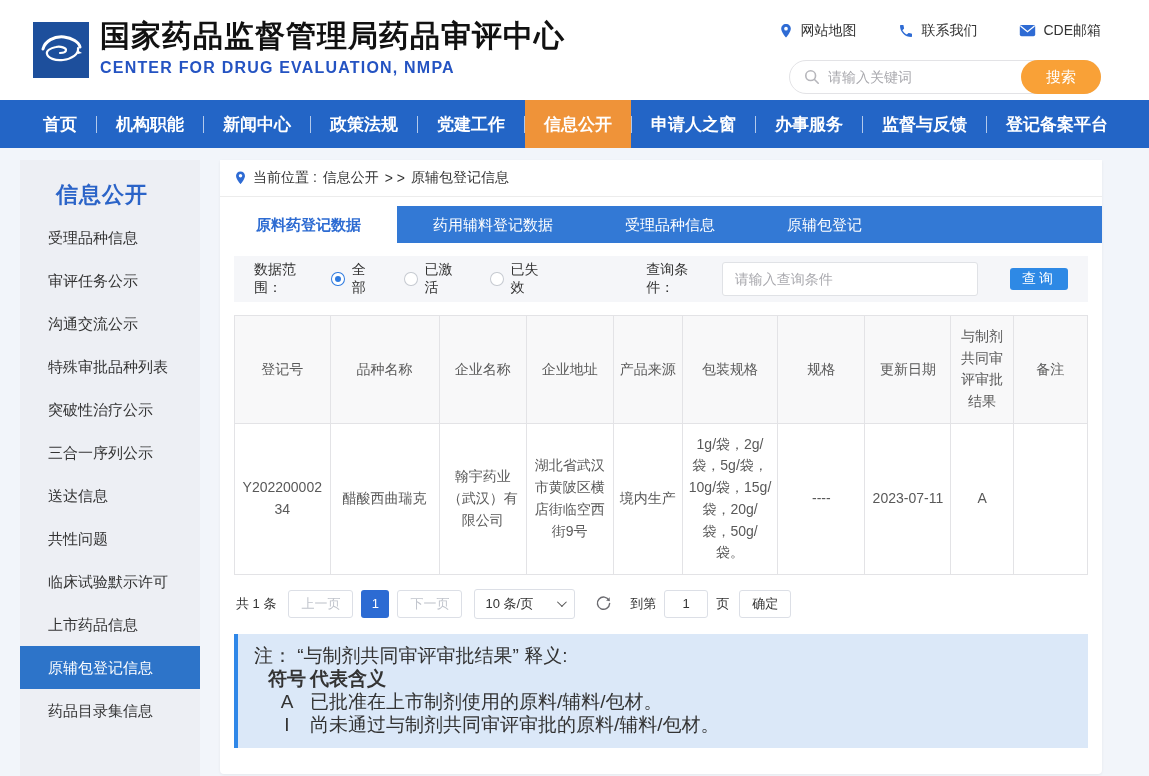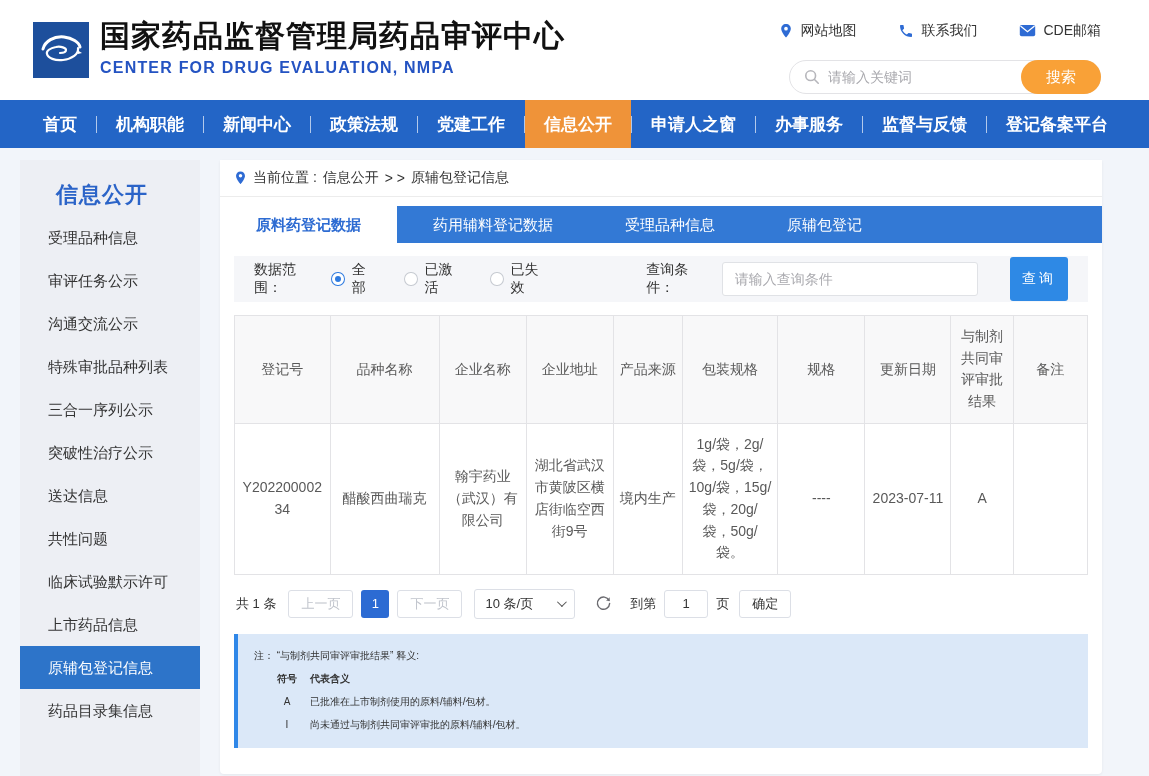--- a/index.html
+++ b/index.html
@@ -45,39 +45,39 @@
 
   .filter-bar { margin:13px 14px 0; height:46px; background:#f5f6f9; display:flex; align-items:center; padding:0 20px; font-size:14px; }
   .radio-group { display:flex; align-items:center; gap:26px; margin-left:10px; }
   .radio { display:flex; align-items:center; gap:7px; cursor:pointer; }
   .radio-circle { width:14px; height:14px; border-radius:50%; border:1px solid #c6cad1; background:#fff; position:relative; }
   .radio-circle.checked { border-color:#2f7be0; }
   .radio-circle.checked::after { content:""; position:absolute; left:3px; top:3px; width:6px; height:6px; border-radius:50%; background:#2f7be0; }
   .query-label { margin-left:96px; }
   .query-input { width:265px; height:34px; border:1px solid #e0e2e6; border-radius:3px; background:#fff; padding:0 12px; font-size:14px; color:#333; outline:none; margin-left:8px; font-family:inherit; }
   .query-input::placeholder { color:#a9a9ae; }
-  .search-query-btn { width:60px; height:44px; background:#2e89e5; color:#fff; border:none; border-radius:3px; font-size:14px; letter-spacing:3px; cursor:pointer; margin-left:32px; font-family:inherit; }
+  .search-query-btn { width:60px; height:22px; background:#2e89e5; color:#fff; border:none; border-radius:3px; font-size:14px; letter-spacing:3px; cursor:pointer; margin-left:32px; font-family:inherit; }
 
   table.reg-table { margin:13px 14px 0; width:calc(100% - 28px); border-collapse:collapse; table-layout:fixed; }
   .reg-table th, .reg-table td { border:1px solid #e3e3e6; text-align:center; font-size:14px; color:#595959; padding:10px 6px; font-weight:normal; line-height:1.55; word-break:break-all; }
   .reg-table th { background:#f8f8f9; }
   .reg-table td { background:#fff; }
 
   .pagination { margin:14px 14px 0; padding-left:2px; display:flex; align-items:center; font-size:13px; color:#333; gap:8px; }
   .pg-total { margin-right:4px; }
   .pg-btn { height:28px; padding:0 12px; border:1px solid #dcdfe6; background:#fff; border-radius:3px; font-size:13px; color:#c0c4cc; display:flex; align-items:center; cursor:pointer; font-family:inherit; }
   .pg-page { width:28px; height:28px; background:#2c6bd3; color:#fff; border-radius:3px; display:flex; align-items:center; justify-content:center; cursor:pointer; }
   .pg-select { height:30px; border:1px solid #dcdfe6; border-radius:3px; background:#fff; display:flex; align-items:center; padding:0 10px; gap:24px; cursor:pointer; color:#333; margin-left:4px; }
   .chevron-down { width:7px; height:7px; border-right:1.6px solid #555; border-bottom:1.6px solid #555; transform:rotate(45deg) translateY(-2px); }
   .refresh { margin-left:12px; cursor:pointer; display:flex; align-items:center; }
   .goto-label { margin-left:10px; }
   .goto-input { width:44px; height:28px; border:1px solid #dcdfe6; border-radius:3px; text-align:center; font-size:13px; color:#333; outline:none; font-family:inherit; }
   .confirm-btn { height:28px; padding:0 12px; border:1px solid #dcdfe6; background:#fff; border-radius:3px; font-size:13px; color:#333; cursor:pointer; margin-left:2px; font-family:inherit; }
 
-  .note-box { margin:15px 14px 0; background:#dbe8f8; border-left:4px solid #2f87e8; padding:10px 16px 12px; font-size:10px; color:#333; }
+  .note-box { margin:15px 14px 0; background:#dbe8f8; border-left:4px solid #2f87e8; padding:10px 16px 12px; font-size:19px; color:#333; }
   .note-line { line-height:23px; }
   .note-grid { display:grid; grid-template-columns:46px auto; line-height:23px; padding-left:10px; }
   .note-sym { text-align:center; }
   .note-head { font-weight:bold; }
 </style>
 </head>
 <body>
 
 <div class="page">
 
@@ -151,22 +151,22 @@
   </div>
 
   <div class="content">
 
     <div class="sidebar">
       <div class="sidebar-title">信息公开</div>
       <div class="sidebar-item">受理品种信息</div>
       <div class="sidebar-item">审评任务公示</div>
       <div class="sidebar-item">沟通交流公示</div>
       <div class="sidebar-item">特殊审批品种列表</div>
+      <div class="sidebar-item">突破性治疗公示</div>
       <div class="sidebar-item">三合一序列公示</div>
-      <div class="sidebar-item">突破性治疗公示</div>
       <div class="sidebar-item">送达信息</div>
       <div class="sidebar-item">共性问题</div>
       <div class="sidebar-item">临床试验默示许可</div>
       <div class="sidebar-item">上市药品信息</div>
       <div class="sidebar-item active">原辅包登记信息</div>
       <div class="sidebar-item">药品目录集信息</div>
     </div>
 
     <div class="main">
 

